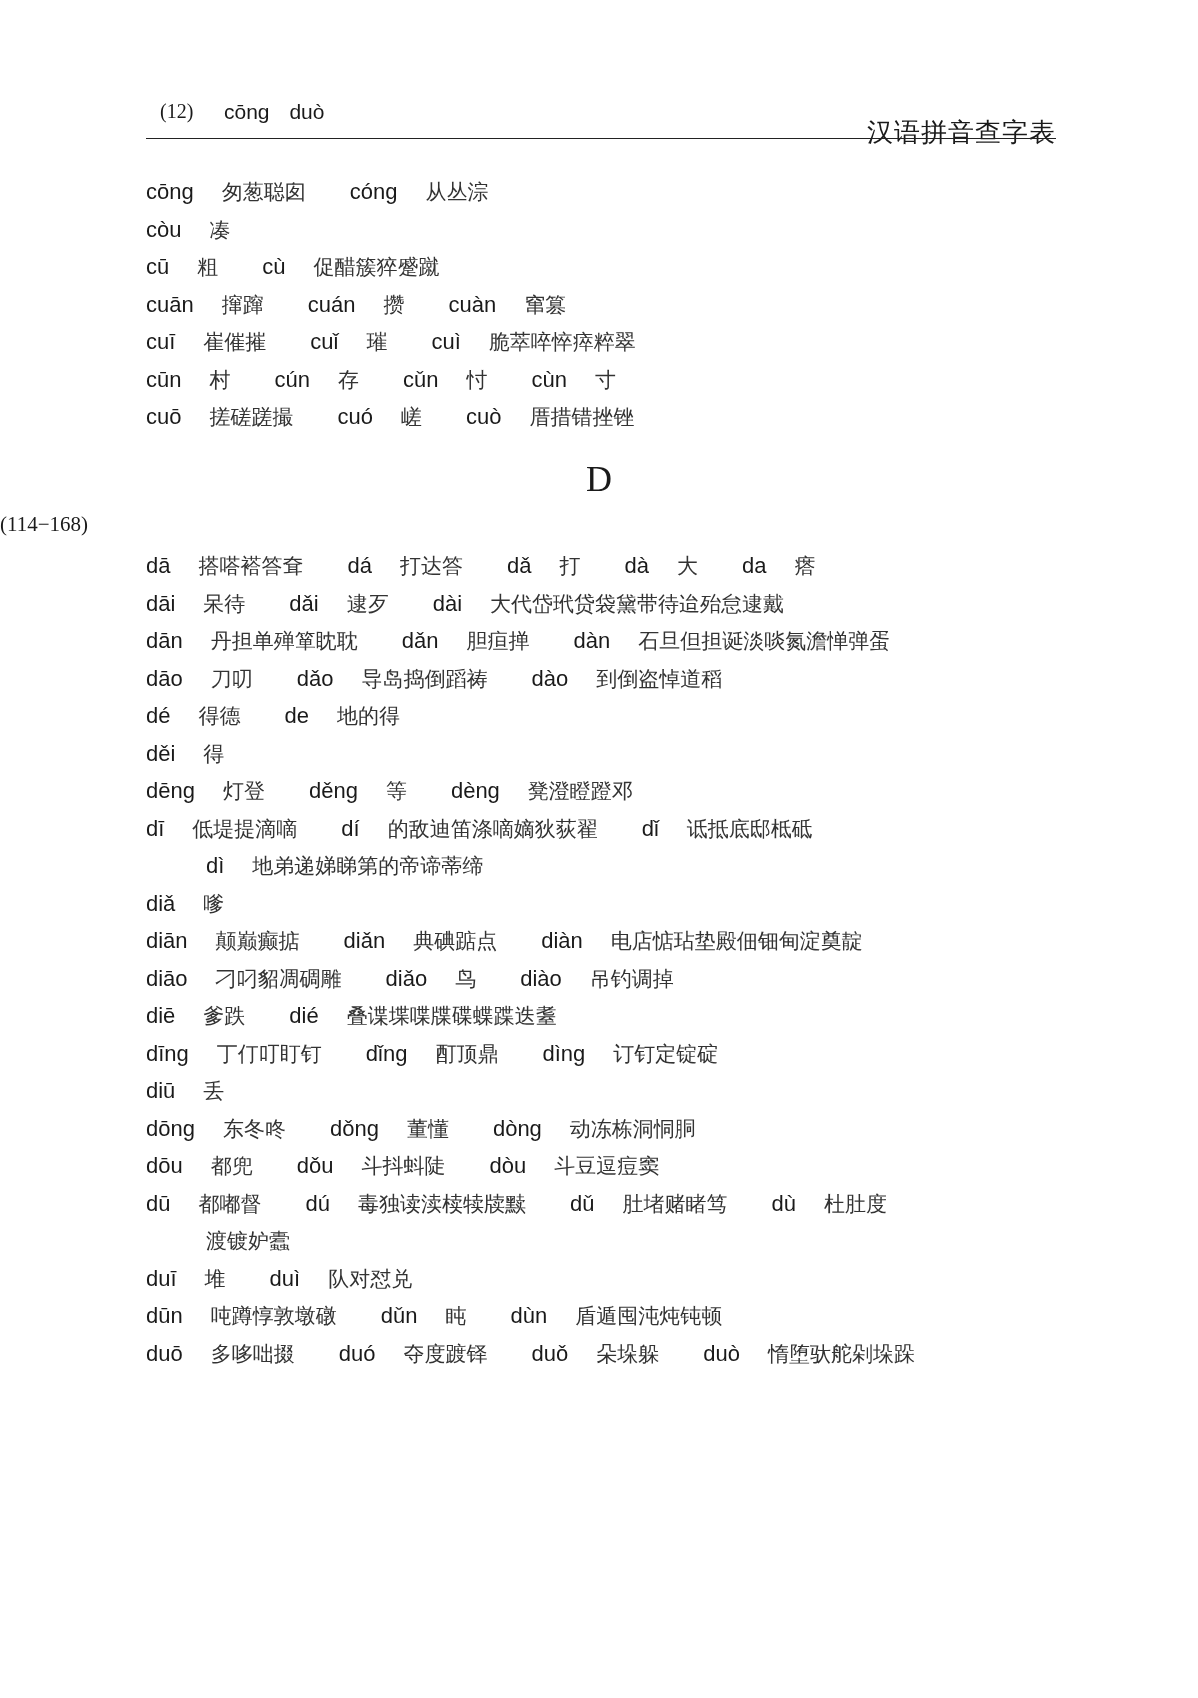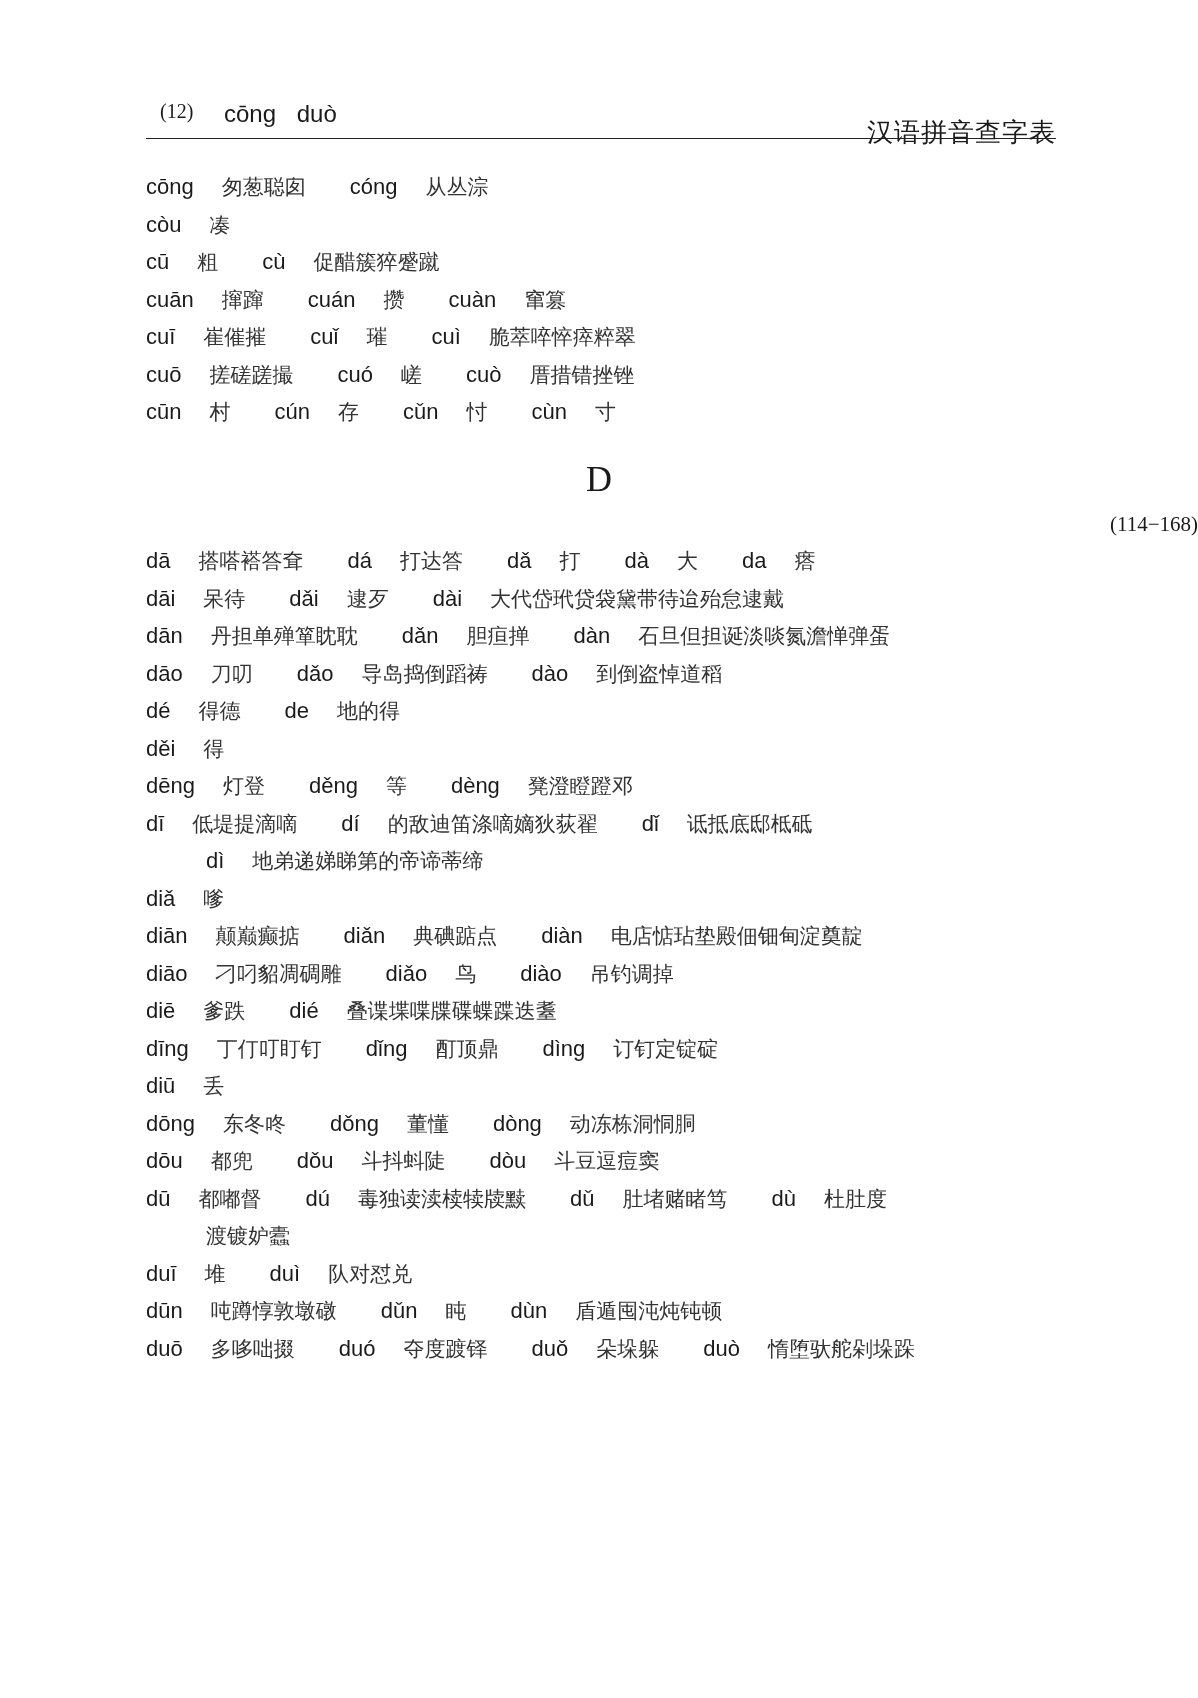--- a/index.html
+++ b/index.html
@@ -1,30 +1,30 @@
 <!DOCTYPE html>
 <html><head>
 <meta charset="utf-8">
 <style>
   html, body { margin: 0; padding: 0; background: #ffffff; }
   body { width: 1198px; height: 1698px; position: relative; overflow: hidden; color: #1a1a1a; }
   .page { position: absolute; left: 0; top: 0; width: 1198px; height: 1698px; }
   .header { position: absolute; left: 146px; top: 96px; width: 910px; height: 40px; }
   .header .pageno { position: absolute; left: 14px; top: 4px; font-family: Liberation Serif, serif; font-size: 20px; }
-  .header .range { position: absolute; left: 78px; top: 4px; font-family: "Liberation Sans", sans-serif; font-size: 24px; word-spacing: 14px; }
+  .header .range { position: absolute; left: 78px; top: 4px; font-family: "Liberation Sans", sans-serif; font-size: 21px; word-spacing: 14px; }
   .header .book { position: absolute; right: 0; top: 19px; font-family: "DejaVu Sans", sans-serif; font-size: 26px; letter-spacing: 1px; }
   .rule { position: absolute; left: 146px; top: 138px; width: 910px; height: 1px; background: #222; }
   .entries { position: absolute; left: 146px; width: 940px; }
-  .row { height: 37.5px; line-height: 41px; white-space: nowrap; font-size: 22px; }
+  .row { height: 37.5px; line-height: 51px; white-space: nowrap; font-size: 22px; }
   .row.cont { padding-left: 60px; }
   .group { display: inline-block; margin-right: 44px; }
   .py { font-family: "Liberation Sans", sans-serif; font-size: 22px; margin-right: 28px; display: inline-block; }
   .hz { font-family: "DejaVu Sans", sans-serif; font-size: 21px; color: #333; letter-spacing: 0px; }
   .section-letter { position: absolute; left: 0; width: 1198px; top: 458px; text-align: center; font-family: "Liberation Serif", serif; font-size: 36px; }
-  .section-range { position: absolute; left: 0; width: 1198px; top: 512px; text-align: right; font-family: "Liberation Serif", serif; font-size: 21px; }
+  .section-range { position: absolute; left: 0; width: 1198px; top: 512px; text-align: left; font-family: "Liberation Serif", serif; font-size: 21px; }
 </style>
 </head>
 <body>
 
 <div class="page">
   <div class="header">
     <span class="pageno">(12)</span>
     <span class="range">
       <span>cōng</span>
       <span>duò</span>
@@ -32,22 +32,22 @@
     <span class="book">汉语拼音查字表</span>
   </div>
   <div class="rule"></div>
 
   <div class="entries" id="c-entries" style="top:166px;">
       <div class="row"><span class="group"><span class="py">cōng</span><span class="hz">匆葱聪囱</span></span><span class="group"><span class="py">cóng</span><span class="hz">从丛淙</span></span></div>
       <div class="row"><span class="group"><span class="py">còu</span><span class="hz">凑</span></span></div>
       <div class="row"><span class="group"><span class="py">cū</span><span class="hz">粗</span></span><span class="group"><span class="py">cù</span><span class="hz">促醋簇猝蹙蹴</span></span></div>
       <div class="row"><span class="group"><span class="py">cuān</span><span class="hz">撺蹿</span></span><span class="group"><span class="py">cuán</span><span class="hz">攒</span></span><span class="group"><span class="py">cuàn</span><span class="hz">窜篡</span></span></div>
       <div class="row"><span class="group"><span class="py">cuī</span><span class="hz">崔催摧</span></span><span class="group"><span class="py">cuǐ</span><span class="hz">璀</span></span><span class="group"><span class="py">cuì</span><span class="hz">脆萃啐悴瘁粹翠</span></span></div>
+      <div class="row"><span class="group"><span class="py">cūn</span><span class="hz">村</span></span><span class="group"><span class="py">cún</span><span class="hz">存</span></span><span class="group"><span class="py">cǔn</span><span class="hz">忖</span></span><span class="group"><span class="py">cùn</span><span class="hz">寸</span></span></div>
       <div class="row"><span class="group"><span class="py">cuō</span><span class="hz">搓磋蹉撮</span></span><span class="group"><span class="py">cuó</span><span class="hz">嵯</span></span><span class="group"><span class="py">cuò</span><span class="hz">厝措错挫锉</span></span></div>
-      <div class="row"><span class="group"><span class="py">cūn</span><span class="hz">村</span></span><span class="group"><span class="py">cún</span><span class="hz">存</span></span><span class="group"><span class="py">cǔn</span><span class="hz">忖</span></span><span class="group"><span class="py">cùn</span><span class="hz">寸</span></span></div>
     </div>
 
   <div class="section-letter">D</div>
   <div class="section-range">(114−168)</div>
 
   <div class="entries" id="d-entries" style="top:540px;">
       <div class="row"><span class="group"><span class="py">dā</span><span class="hz">搭嗒褡答耷</span></span><span class="group"><span class="py">dá</span><span class="hz">打达答</span></span><span class="group"><span class="py">dǎ</span><span class="hz">打</span></span><span class="group"><span class="py">dà</span><span class="hz">大</span></span><span class="group"><span class="py">da</span><span class="hz">瘩</span></span></div>
       <div class="row"><span class="group"><span class="py">dāi</span><span class="hz">呆待</span></span><span class="group"><span class="py">dǎi</span><span class="hz">逮歹</span></span><span class="group"><span class="py">dài</span><span class="hz">大代岱玳贷袋黛带待迨殆怠逮戴</span></span></div>
       <div class="row"><span class="group"><span class="py">dān</span><span class="hz">丹担单殚箪眈耽</span></span><span class="group"><span class="py">dǎn</span><span class="hz">胆疸掸</span></span><span class="group"><span class="py">dàn</span><span class="hz">石旦但担诞淡啖氮澹惮弹蛋</span></span></div>
       <div class="row"><span class="group"><span class="py">dāo</span><span class="hz">刀叨</span></span><span class="group"><span class="py">dǎo</span><span class="hz">导岛捣倒蹈祷</span></span><span class="group"><span class="py">dào</span><span class="hz">到倒盗悼道稻</span></span></div>

